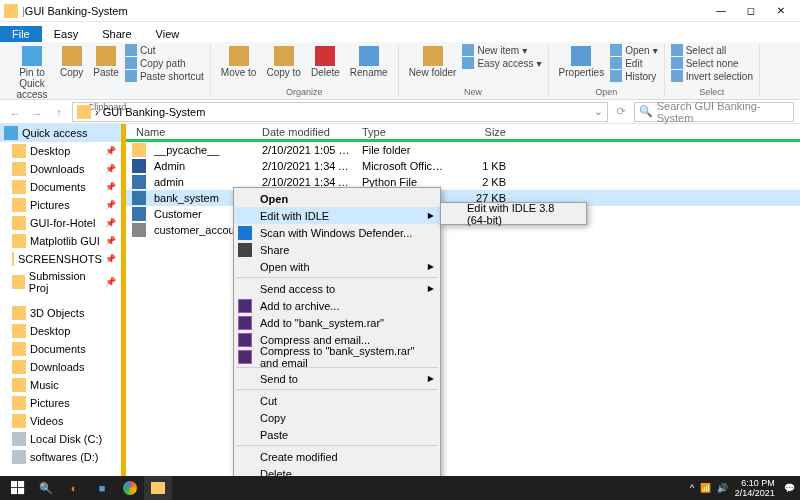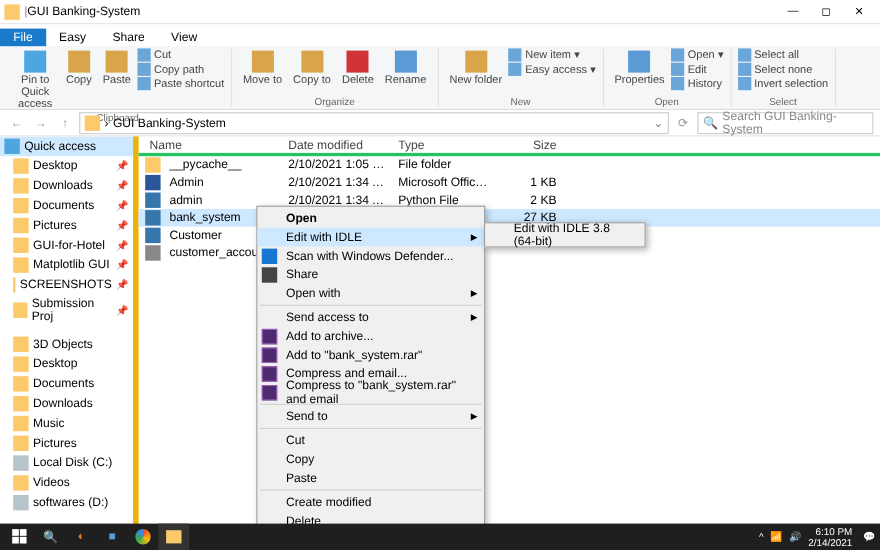--- a/index.html
+++ b/index.html
@@ -310,26 +310,26 @@
         </div>
         <div class="navitem">
           <span class="navico folder"></span>
           <span>Music</span>
         </div>
         <div class="navitem">
           <span class="navico folder"></span>
           <span>Pictures</span>
         </div>
         <div class="navitem">
+          <span class="navico folder"></span>
+          <span>Videos</span>
+        </div>
+        <div class="navitem">
           <span class="navico drive"></span>
           <span>Local Disk (C:)</span>
-        </div>
-        <div class="navitem">
-          <span class="navico folder"></span>
-          <span>Videos</span>
         </div>
         <div class="navitem">
           <span class="navico drive"></span>
           <span>softwares (D:)</span>
         </div>
       </div>
 
   </div>
   <div class="filearea">
     <div class="filehead">

